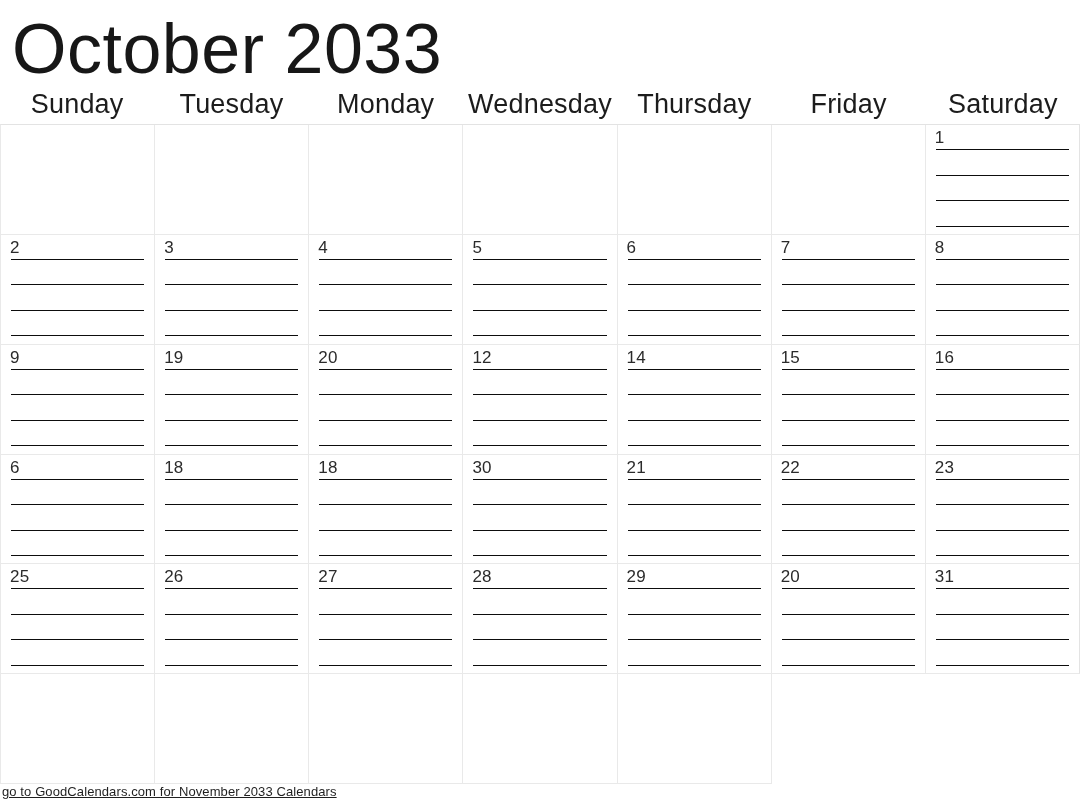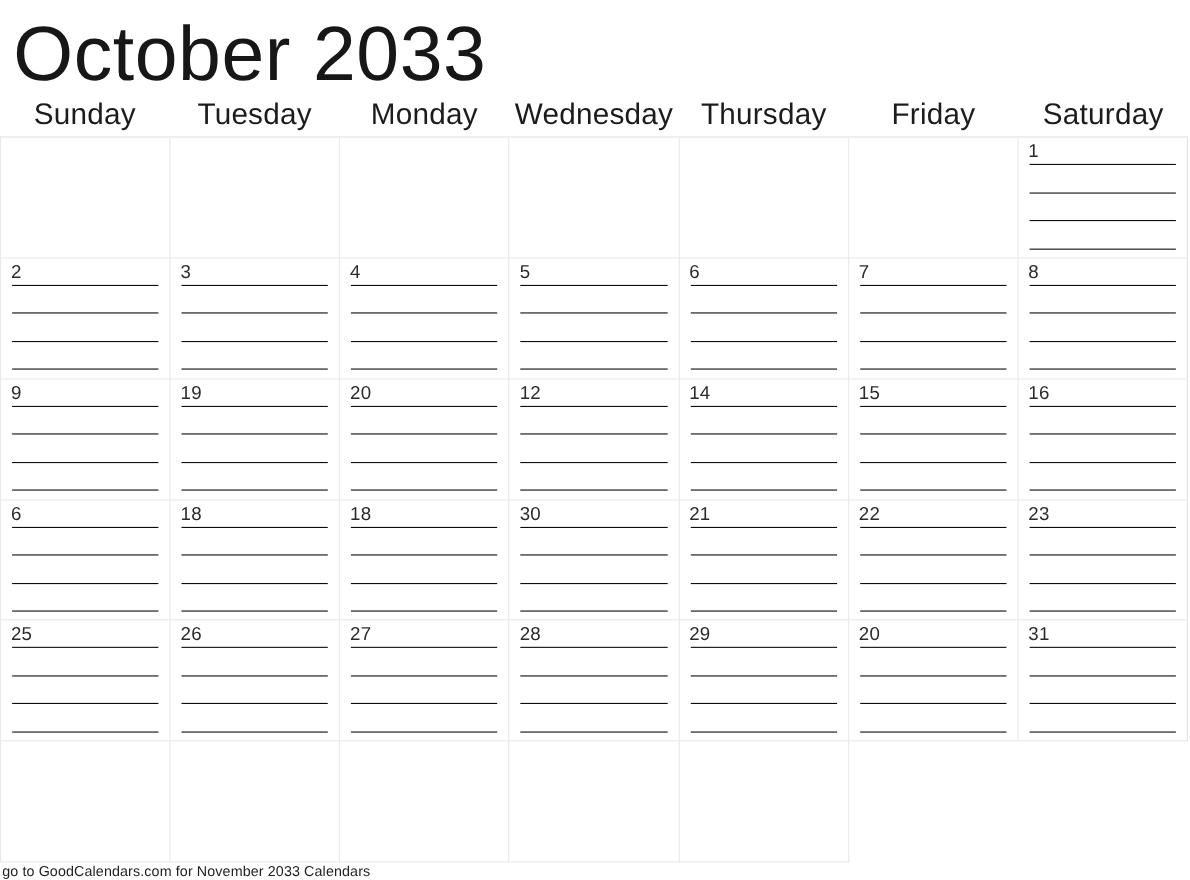--- a/index.html
+++ b/index.html
@@ -112,20 +112,21 @@
   .footer {
     position: absolute;
     left: 2px;
     top: 784px;
     font-size: 13px;
     font-weight: 300;
     color: #1f1f1f;
     line-height: 16px;
     letter-spacing: 0.1px;
     white-space: nowrap;
+    text-decoration: underline;
   }
 </style>
 </head>
 <body>
 
 <div class="page">
 
   <div class="title">October 2033</div>
 
   <div class="weekdays">

